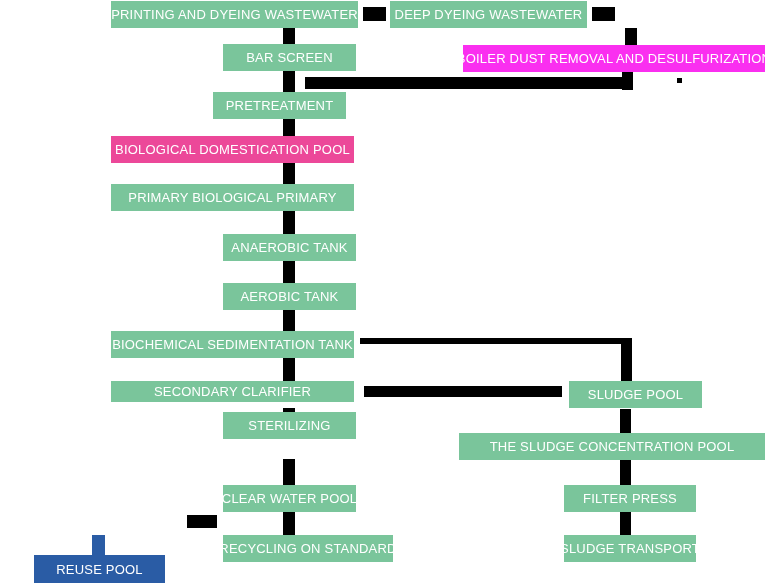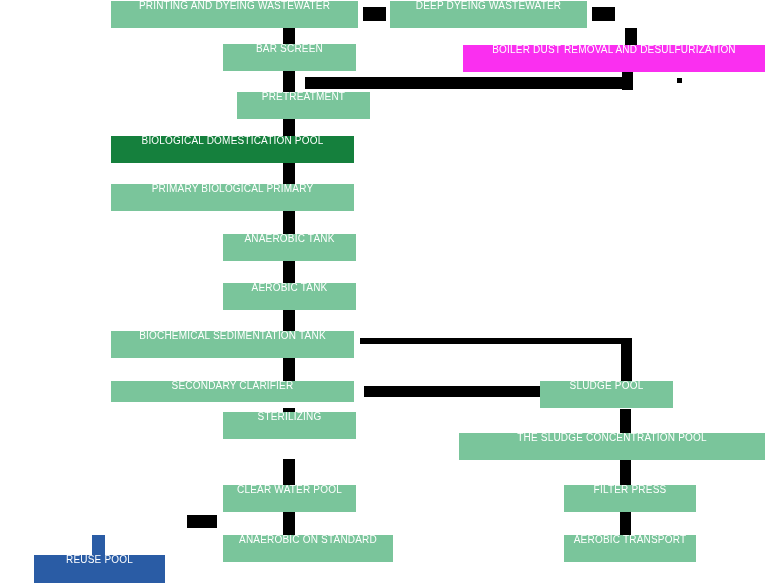--- a/index.html
+++ b/index.html
@@ -15,32 +15,33 @@
     position: relative;
     width: 765px;
     height: 583px;
     background: #ffffff;
     overflow: hidden;
   }
   .node {
     position: absolute;
     box-sizing: border-box;
     display: flex;
+    align-items: center;
     justify-content: center;
     color: #ffffff;
-    font-size: 10px;
+    font-size: 13px;
     letter-spacing: 0.2px;
     line-height: 1;
     text-align: center;
     white-space: nowrap;
     padding: 0 6px;
     font-family: "Liberation Sans", sans-serif;
   }
   .node.green  { background: #7ac59b; }
-  .node.red    { background: #15803d; }
+  .node.red    { background: #ec4899; }
   .node.magenta{ background: #fa2ff0; }
   .node.blue   { background: #2a5ca5; }
 
   .conn {
     position: absolute;
     background: #000000;
   }
   .conn.blue-conn { background: #2a5ca5; }
 </style>
 </head>
@@ -77,58 +78,58 @@
     </div>
     <div class="node green" style="left: 390px; top: 1px; width: 197px; height: 27px;">
       <span>DEEP DYEING WASTEWATER</span>
     </div>
     <div class="node green" style="left: 223px; top: 44px; width: 133px; height: 27px;">
       <span>BAR SCREEN</span>
     </div>
     <div class="node magenta" style="left: 463px; top: 45px; width: 302px; height: 27px;">
       <span>BOILER DUST REMOVAL AND DESULFURIZATION</span>
     </div>
-    <div class="node green" style="left: 237px; top: 92px; width: 133px; height: 27px;">
+    <div class="node green" style="left: 213px; top: 92px; width: 133px; height: 27px;">
       <span>PRETREATMENT</span>
     </div>
     <div class="node red" style="left: 111px; top: 136px; width: 243px; height: 27px;">
       <span>BIOLOGICAL DOMESTICATION POOL</span>
     </div>
     <div class="node green" style="left: 111px; top: 184px; width: 243px; height: 27px;">
       <span>PRIMARY BIOLOGICAL PRIMARY</span>
     </div>
     <div class="node green" style="left: 223px; top: 234px; width: 133px; height: 27px;">
       <span>ANAEROBIC TANK</span>
     </div>
     <div class="node green" style="left: 223px; top: 283px; width: 133px; height: 27px;">
       <span>AEROBIC TANK</span>
     </div>
     <div class="node green" style="left: 111px; top: 331px; width: 243px; height: 27px;">
       <span>BIOCHEMICAL SEDIMENTATION TANK</span>
     </div>
     <div class="node green" style="left: 111px; top: 381px; width: 243px; height: 21px;">
       <span>SECONDARY CLARIFIER</span>
     </div>
-    <div class="node green" style="left: 540px; top: 381px; width: 133px; height: 27px;">
+    <div class="node green" style="left: 569px; top: 381px; width: 133px; height: 27px;">
       <span>SLUDGE POOL</span>
     </div>
     <div class="node green" style="left: 223px; top: 412px; width: 133px; height: 27px;">
       <span>STERILIZING</span>
     </div>
     <div class="node green" style="left: 459px; top: 433px; width: 306px; height: 27px;">
       <span>THE SLUDGE CONCENTRATION POOL</span>
     </div>
     <div class="node green" style="left: 223px; top: 485px; width: 133px; height: 27px;">
       <span>CLEAR WATER POOL</span>
     </div>
     <div class="node green" style="left: 564px; top: 485px; width: 132px; height: 27px;">
       <span>FILTER PRESS</span>
     </div>
     <div class="node green" style="left: 223px; top: 535px; width: 170px; height: 27px;">
-      <span>ANAEROBIC ON STANDARD</span>
+      <span>RECYCLING ON STANDARD</span>
     </div>
     <div class="node green" style="left: 564px; top: 535px; width: 132px; height: 27px;">
-      <span>AEROBIC TRANSPORT</span>
+      <span>SLUDGE TRANSPORT</span>
     </div>
     <div class="node blue" style="left: 34px; top: 555px; width: 131px; height: 28px;">
       <span>REUSE POOL</span>
     </div>
   </div>
 
 </body></html>

